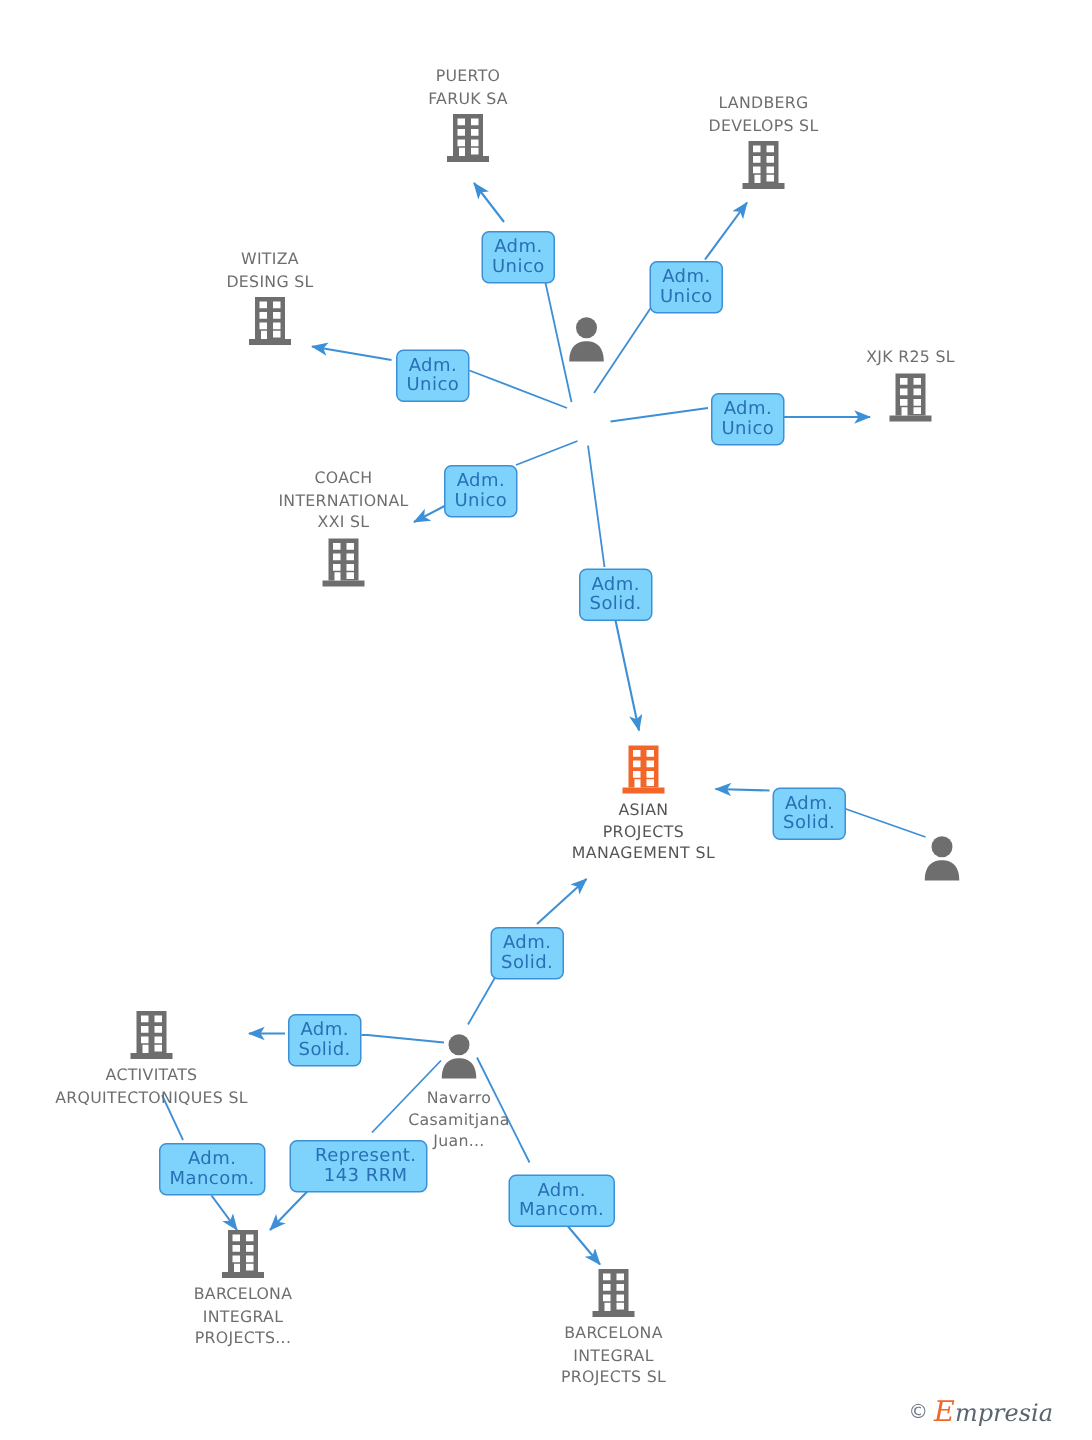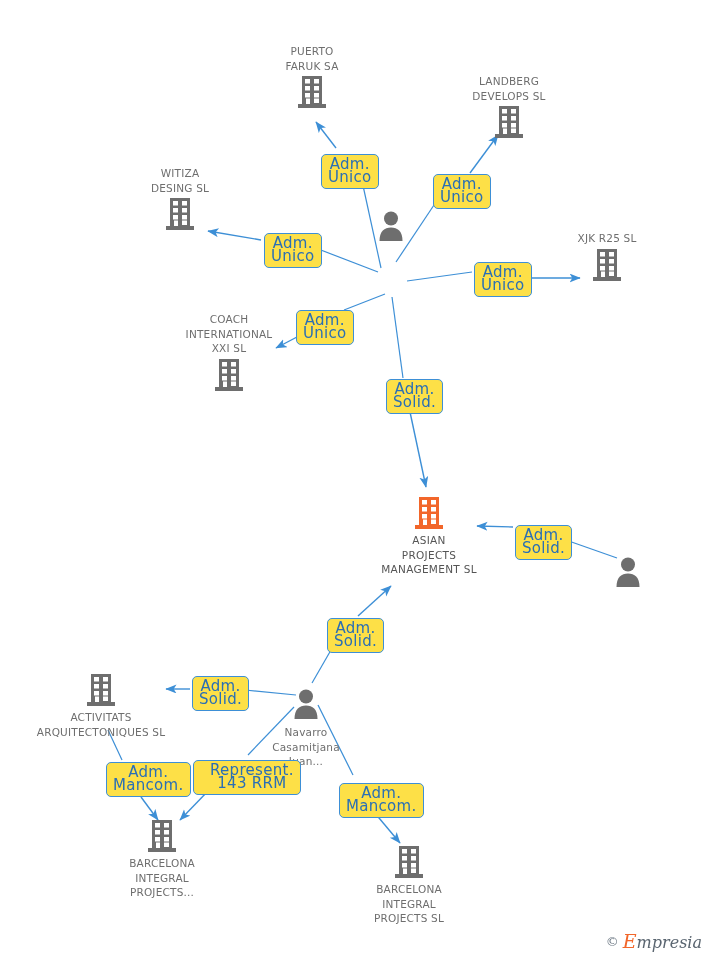--- a/index.html
+++ b/index.html
@@ -46,25 +46,25 @@
     margin-bottom: 1px;
   }
   .node.focus .label {
     color: #555555;
     font-weight: normal;
     font-size: 10.5px;
     letter-spacing: 0.3px;
   }
   .edge-label {
     position: absolute;
-    background: #fde047;
+    background: #7dd3fc;
     border: 1.3px solid #3d8fd6;
     border-radius: 5px;
     color: #2a6fb5;
-    font-size: 15px;
+    font-size: 12px;
     line-height: 13px;
     text-align: center;
     padding: 3px 6px 4px 6px;
     white-space: pre-line;
     box-sizing: border-box;
     letter-spacing: 0.3px;
   }
   .watermark {
     position: absolute;
     right: 10px;
@@ -173,21 +173,21 @@
         <rect x="8" y="12" width="5" height="4.5" fill="#ffffff"></rect>
         <rect x="17" y="12" width="5" height="4.5" fill="#ffffff"></rect>
         <rect x="8" y="19" width="5" height="4.5" fill="#ffffff"></rect>
         <rect x="17" y="19" width="5" height="4.5" fill="#ffffff"></rect>
         <rect x="9" y="24.5" width="4" height="5.5" fill="#ffffff"></rect>
         <rect x="17" y="24.5" width="5" height="4.5" fill="#ffffff"></rect>
       </svg>
     </div>
   </div>
 
-  <div class="node label-above" style="left:509px; top:74px;">
+  <div class="node label-above" style="left:509px; top:62px;">
     <div class="label">LANDBERG
 DEVELOPS SL</div>
     <div class="icon-wrap">
       <svg width="30" height="37" viewBox="0 0 30 37">
         <rect x="5" y="2" width="20" height="28" fill="#6e6e6e"></rect>
         <rect x="1" y="30" width="28" height="4" fill="#6e6e6e"></rect>
         <rect x="8" y="5" width="5" height="4.5" fill="#ffffff"></rect>
         <rect x="17" y="5" width="5" height="4.5" fill="#ffffff"></rect>
         <rect x="8" y="12" width="5" height="4.5" fill="#ffffff"></rect>
         <rect x="17" y="12" width="5" height="4.5" fill="#ffffff"></rect>

